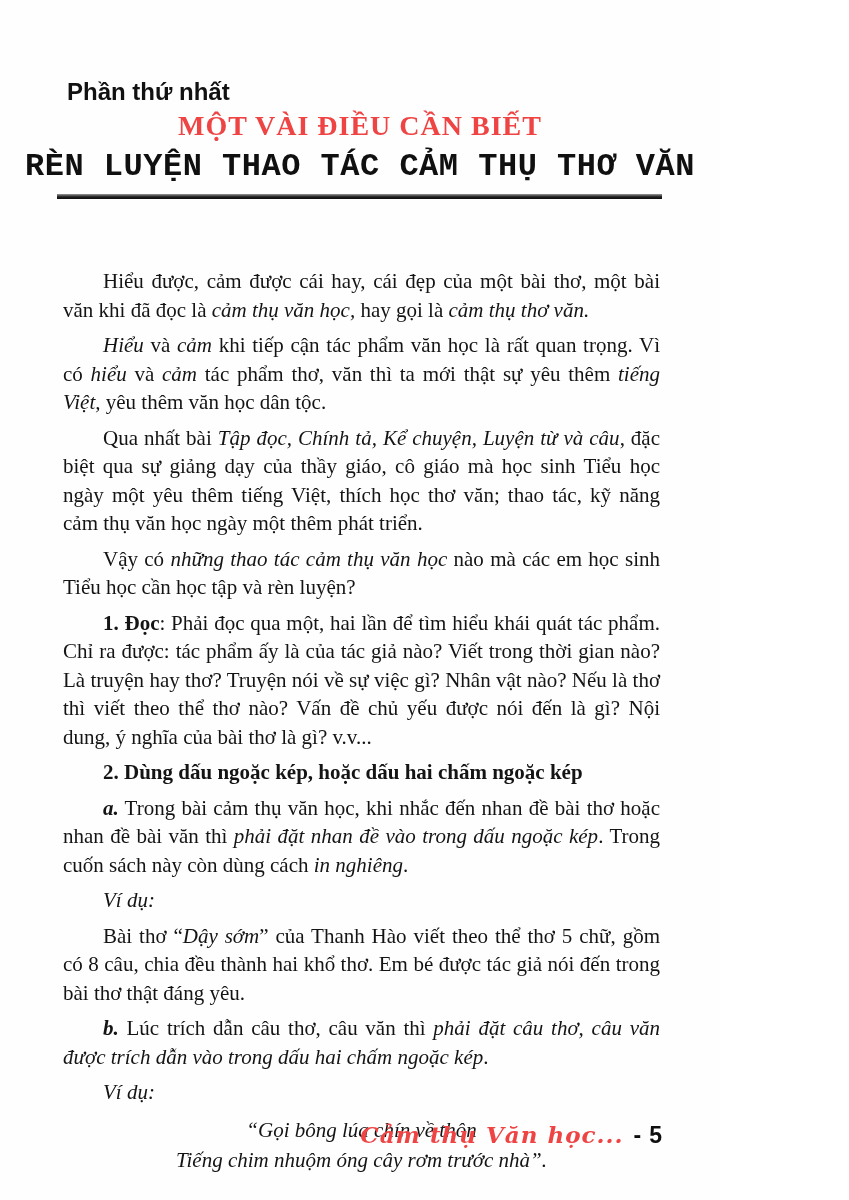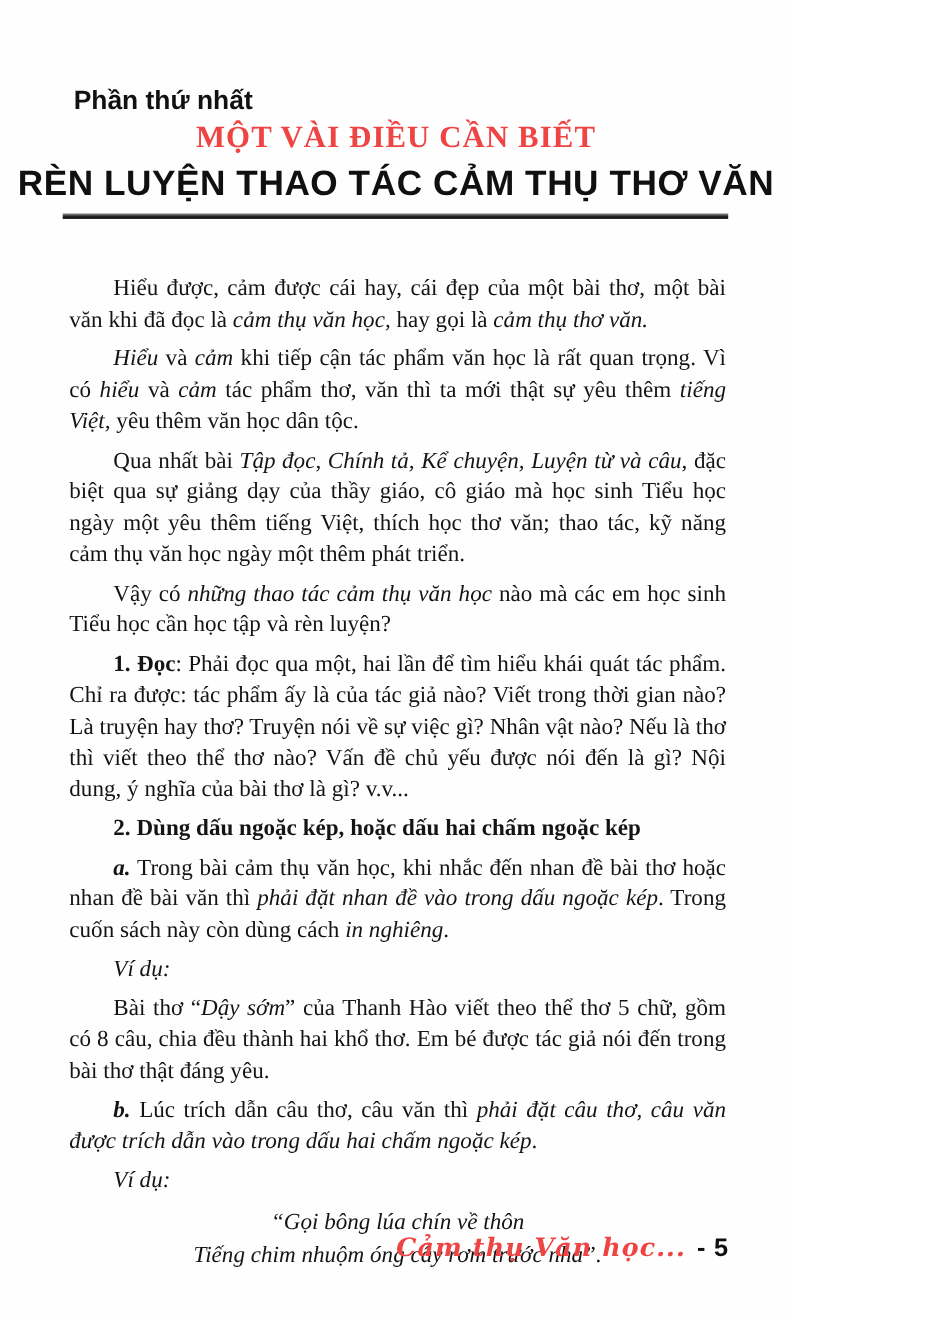--- a/index.html
+++ b/index.html
@@ -23,33 +23,33 @@
   }
   .titles { padding-top: 110px; text-align: center; }
   .title-serif {
     font-family: "Liberation Serif", "DejaVu Serif", serif;
     font-weight: bold;
     font-size: 28px;
     letter-spacing: 1px;
     color: #ef4444;
   }
   .title-sans {
-    font-family: Liberation Sans, sans-serif;
+    font-family: Liberation Mono, monospace;
     font-weight: bold;
     font-size: 32px;
     margin-top: 6px;
     letter-spacing: 0.5px;
     color: #101010;
   }
   .rule {
     height: 5px;
     margin: 9px 58px 0 57px;
     background: linear-gradient(to bottom, #999 0%, #222 55%, #0c0c0c 100%);
   }
-  .body-text { margin: 48px 60px 0 63px; }
+  .body-text { margin: 68px 60px 0 63px; }
   .blk {
     margin: 7px 0 0 0;
     font-size: 21px;
     line-height: 28.5px;
     text-align: justify;
     text-indent: 40px;
     color: #141414;
   }
   .blk.heading { font-weight: bold; }
   .blk.example { font-style: italic; }

